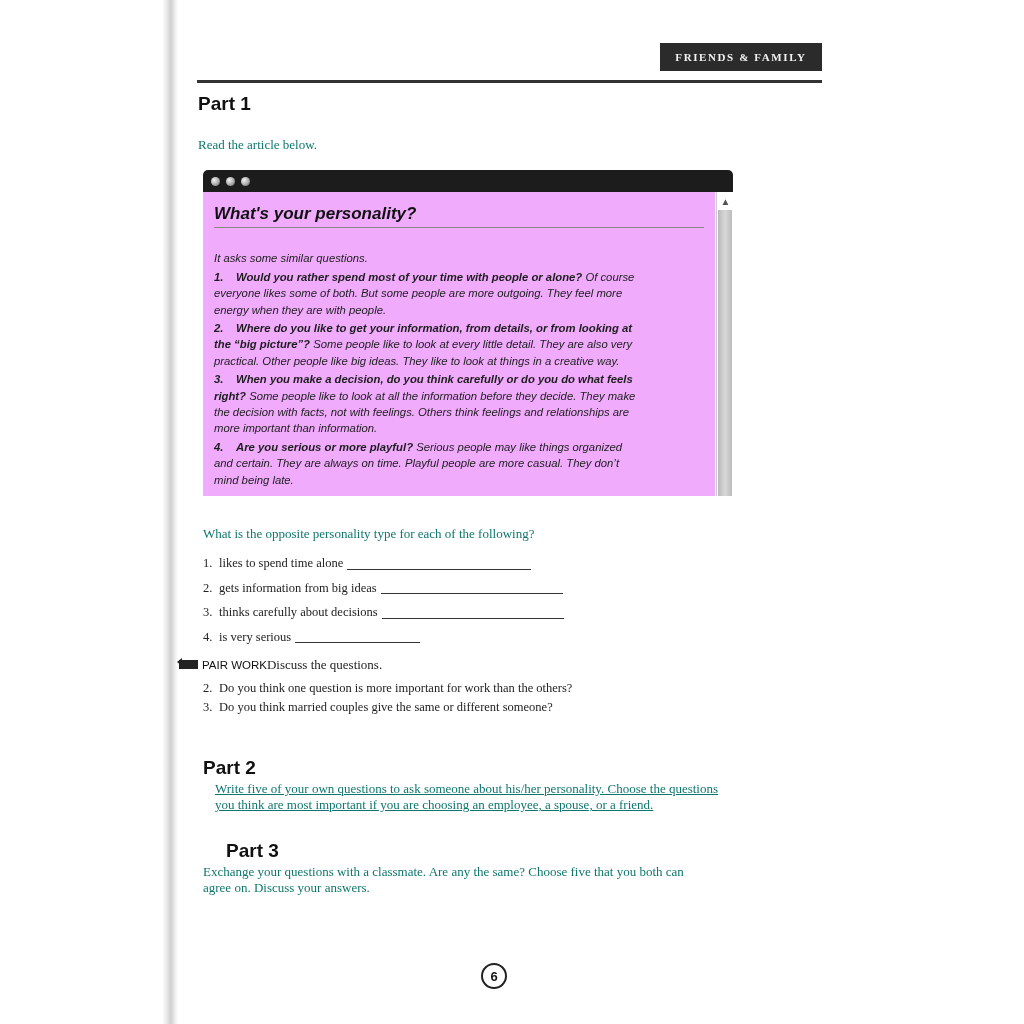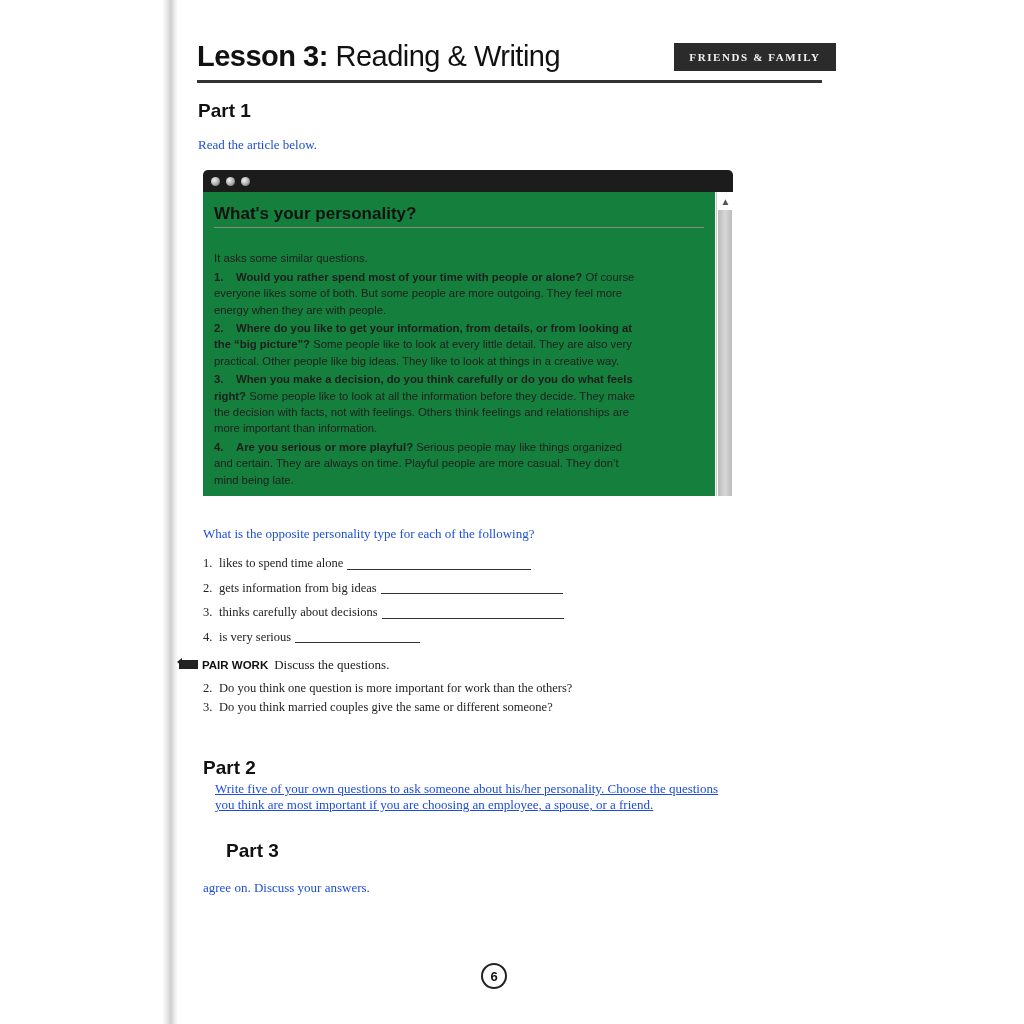--- a/index.html
+++ b/index.html
@@ -18,51 +18,52 @@
   .lesson-title {
     position:absolute; left:197px; top:40px;
     font-family:"Liberation Sans", sans-serif; font-size:29px; color:#111;
     letter-spacing:-0.5px; white-space:nowrap;
   }
   .lesson-title .bold { font-weight:bold; }
   .topic-badge {
     position:absolute; left:660px; top:43px; width:162px; height:28px;
     background:#2b2b2b; color:#f2f2f2;
     font-family:"Liberation Serif", serif; font-weight:bold; font-size:11px;
-    letter-spacing:1.6px; display:flex; align-items:center; justify-content:center;margin-left:14px;
+    letter-spacing:1.6px; display:flex; align-items:center; justify-content:center;
   }
   .title-rule {
     position:absolute; left:197px; top:80px; width:625px; height:3px;
     background:#333;
   }
 
   .part-heading {
     position:absolute; left:198px;
     font-family:"Liberation Sans", sans-serif; font-weight:bold; font-size:19px; color:#111;
   }
   .body-text {
-    position:absolute; font-size:13px; line-height:16px; color:#1d4ed8;
+    position:absolute; font-size:13px; line-height:16px; color:#0f766e;
   }
 
   
   .window {
     position:absolute; left:203px; top:170px; width:530px; height:326px;
     background:#fff;
   }
   .window-bar {
     position:absolute; left:0; top:0; width:530px; height:22px;
     background:#1c1c1c; border-radius:5px 5px 0 0;
   }
   .dot {
     position:absolute; top:7px; width:9px; height:9px; border-radius:50%;
     background:radial-gradient(circle at 35% 35%, #f2f2f2 0%, #aaa 55%, #555 100%);
   }
   .window-content {
     position:absolute; left:0; top:22px; width:512px; height:304px;
-    background:#15803d;
+    background:#f0abfc;
+    font-style:italic;
   }
   .article-title {
     position:absolute; left:11px; top:12px;
     font-family:"Liberation Sans", sans-serif; font-weight:bold; font-size:17px; color:#111;
   }
   .article-rule {
     position:absolute; left:11px; top:35px; width:490px; height:1px; background:#888;
   }
   .article-body {
     position:absolute; left:11px; top:42px; width:430px;
@@ -92,48 +93,44 @@
 
   .pairwork { position:absolute; left:177px; top:657px; display:flex; align-items:center; white-space:nowrap; }
   .pairwork-icon { width:22px; height:14px; position:relative; margin-right:3px; }
   .pairwork-icon::before {
     content:""; position:absolute; left:2px; top:2px; width:19px; height:9px; background:#222;
   }
   .pairwork-icon::after {
     content:""; position:absolute; left:0; top:0; width:0; height:0;
     border-top:4px solid transparent; border-bottom:4px solid transparent; border-right:5px solid #222;
   }
-  .pairwork-label { font-family:"Liberation Sans", sans-serif; font-weight:bold; font-size:11.5px; color:#111; margin-right:6px; }
+  .pairwork-label { font-family:"Liberation Sans", sans-serif; font-weight:normal; font-size:11.5px; color:#111; }
   .pairwork-text { font-size:13px; color:#222; }
   .discuss-list { position:absolute; left:203px; top:679px; font-size:12.5px; line-height:18.5px; color:#222; }
   .discuss-list .num { display:inline-block; width:16px; }
 
   .page-number {
     position:absolute; left:481px; top:963px; width:26px; height:26px;
     border:2px solid #222; border-radius:50%;
     display:flex; align-items:center; justify-content:center;
     font-family:"Liberation Sans", sans-serif; font-weight:bold; font-size:13px; color:#111;
     box-sizing:border-box;
   }
 </style>
 </head>
 <body>
 
 <div class="binding"></div>
 
 <div class="page">
 
-  <div class="lesson-title">
-    <span class="bold">Lesson 3:</span>
-    <span>Reading &amp; Writing</span>
-  </div>
   <div class="topic-badge">FRIENDS &amp; FAMILY</div>
   <div class="title-rule"></div>
 
-  <div class="part-heading" style="top:100px;">Part 1</div>
+  <div class="part-heading" style="top:93px;">Part 1</div>
   <div class="body-text" style="left:198px; top:137px;">Read the article below.</div>
 
   <div class="window">
     <div class="window-bar">
       <span class="dot" style="left:8px;"></span>
       <span class="dot" style="left:23px;"></span>
       <span class="dot" style="left:38px;"></span>
     </div>
     <div class="window-content">
       <div class="article-title">What's your personality?</div>
@@ -202,18 +199,18 @@
   </div>
 
   <div class="part-heading" style="left:203px; top:757px;">Part 2</div>
   <div class="body-text" style="left:215px; top:781px;text-decoration:underline;">
     <span>Write five of your own questions to ask someone about his/her personality. Choose the questions</span><br>
     <span>you think are most important if you are choosing an employee, a spouse, or a friend.</span>
   </div>
 
   <div class="part-heading" style="left:203px; top:840px;margin-left:23px;">Part 3</div>
   <div class="body-text" style="left:203px; top:864px;">
-    <br>
+    <span>Exchange your questions with a classmate. Are any the same? Choose five that you both can</span><br>
     <span>agree on. Discuss your answers.</span>
   </div>
 
   <div class="page-number">6</div>
 </div>
 
 </body></html>

